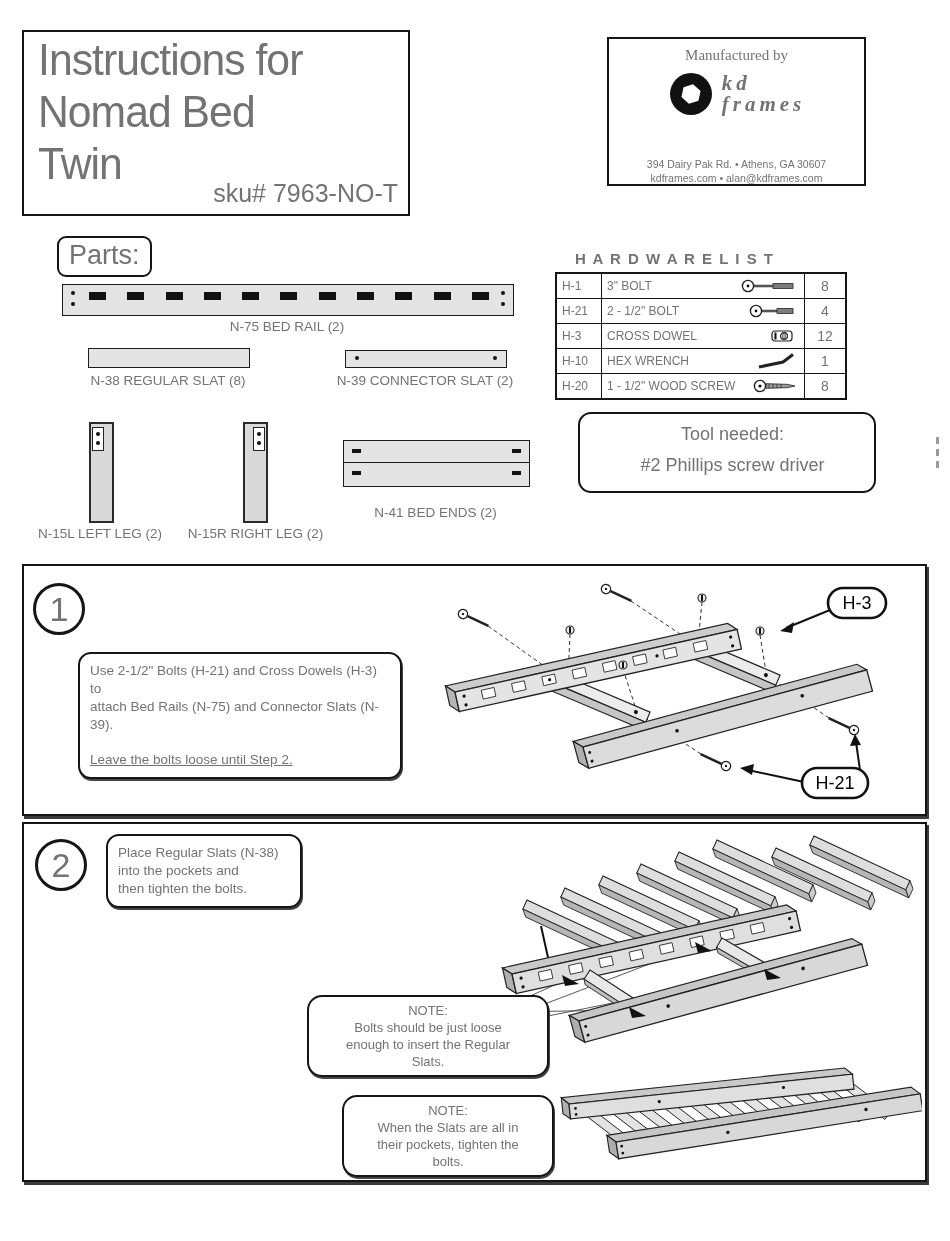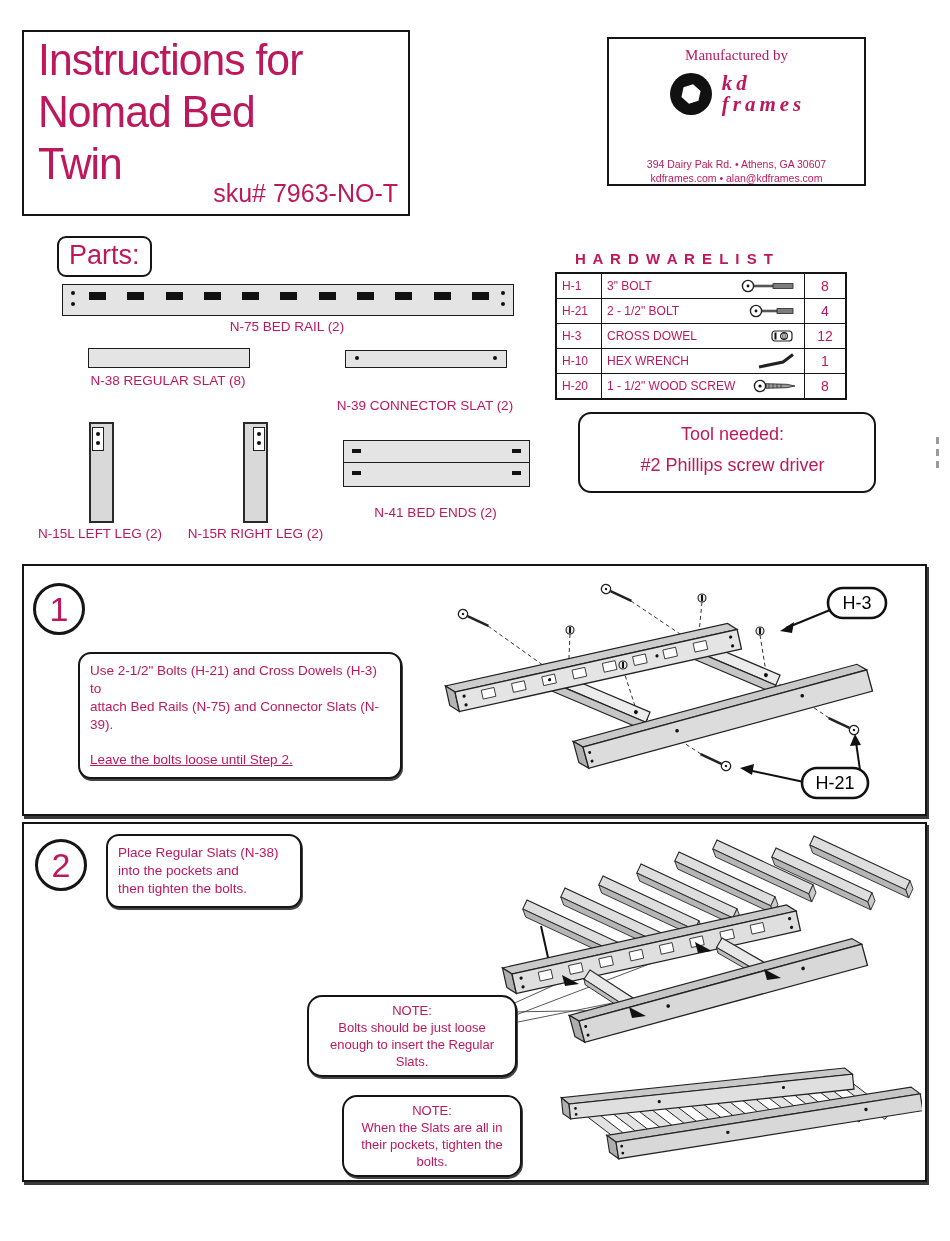--- a/index.html
+++ b/index.html
@@ -1,17 +1,17 @@
 <!DOCTYPE html>
 <html><head>
 <meta charset="utf-8">
 <style>
   html,body{margin:0;padding:0;background:#fff;}
   #page{position:relative;width:950px;height:1241px;background:#fff;overflow:hidden;
-        font-family:"Liberation Sans",sans-serif;color:#be185d;}
+        font-family:"Liberation Sans",sans-serif;color:#737373;}
   .abs{position:absolute;}
   .box{border:2px solid #151515;background:#fff;}
   .round{border:2.5px solid #151515;border-radius:14px;background:#fff;}
   
   #title-box{left:22px;top:30px;width:384px;height:182px;border-width:2.5px;}
   #title-text{left:14px;top:2px;font-size:44px;line-height:52px;letter-spacing:-1px;
               transform:scaleX(.97);transform-origin:left top;}
   #sku{right:10px;bottom:6px;font-size:25px;}
   #mfr-box{left:607px;top:37px;width:255px;height:145px;border-width:2px;text-align:center;}
   #mfr-label{left:0;top:8px;width:100%;font-family:"Liberation Serif",serif;font-size:15px;}
@@ -25,21 +25,21 @@
   .partfill{background:#e4e4e4;border:1.5px solid #1c1c1c;}
   #bedrail{left:62px;top:284px;width:450px;height:30px;}
   #bedrail-pockets{left:26px;top:7px;width:400px;display:flex;justify-content:space-between;}
   .pocket{width:17px;height:8px;background:#111;}
   .dot{width:4px;height:4px;border-radius:50%;background:#111;position:absolute;}
   .plabel{font-size:13.5px;text-align:center;}
   #lbl-bedrail{left:62px;top:319px;width:450px;}
   #slat38{left:88px;top:348px;width:160px;height:18px;}
   #lbl-slat38{left:48px;top:373px;width:240px;}
   #slat39{left:345px;top:350px;width:160px;height:16px;}
-  #lbl-slat39{left:305px;top:373px;width:240px;margin-top:25px;}
+  #lbl-slat39{left:305px;top:373px;width:240px;}
   .leg{width:21px;height:97px;background:#d9d9d9;border:2px solid #2a2a2a;}
   #leg-left{left:89px;top:422px;}
   #leg-right{left:243px;top:422px;}
   .leg-plate{position:absolute;top:3px;width:10px;height:22px;background:#fff;border:1px solid #222;}
   #leg-left .leg-plate{left:1px;}
   #leg-right .leg-plate{right:1px;}
   .leg-plate .dot{left:3px;}
   #lbl-legl{left:30px;top:526px;width:140px;}
   #lbl-legr{left:183px;top:526px;width:145px;}
   .endbar{position:absolute;left:0;width:185px;height:23px;background:#e4e4e4;border:1.5px solid #1c1c1c;}
@@ -65,21 +65,21 @@
   .stepnum{width:46px;height:46px;border:3px solid #151515;border-radius:50%;background:#fff;
            display:flex;align-items:center;justify-content:center;font-size:34px;}
   #step1-num{left:9px;top:17px;}
   #step2-num{left:11px;top:15px;}
   .instr{border:2.5px solid #151515;border-radius:13px;background:#fff;padding:8px 10px;
          font-size:13.5px;line-height:18px;box-shadow:1px 2px 0 #444;}
   #step1-instr{left:54px;top:86px;width:300px;}
   #step1-instr .ul{margin-top:17px;text-decoration:underline;}
   #step2-instr{left:82px;top:10px;width:172px;}
   .note{border:2.5px solid #151515;border-radius:15px;background:#fff;text-align:center;
-        font-size:13px;line-height:17px;padding:5px 4px;box-shadow:1px 2px 0 #444;}
+        font-size:13px;line-height:17px;padding:5px 20px;box-shadow:1px 2px 0 #444;}
   #note1{left:283px;top:171px;width:198px;}
   #note2{left:318px;top:271px;width:168px;}
   svg text{font-family:"Liberation Sans",sans-serif;}
   .callout-t{font-size:18px;}
   
   .fold{position:absolute;width:3px;height:7px;background:#9a9a9a;}
 </style>
 </head>
 <body>
 

